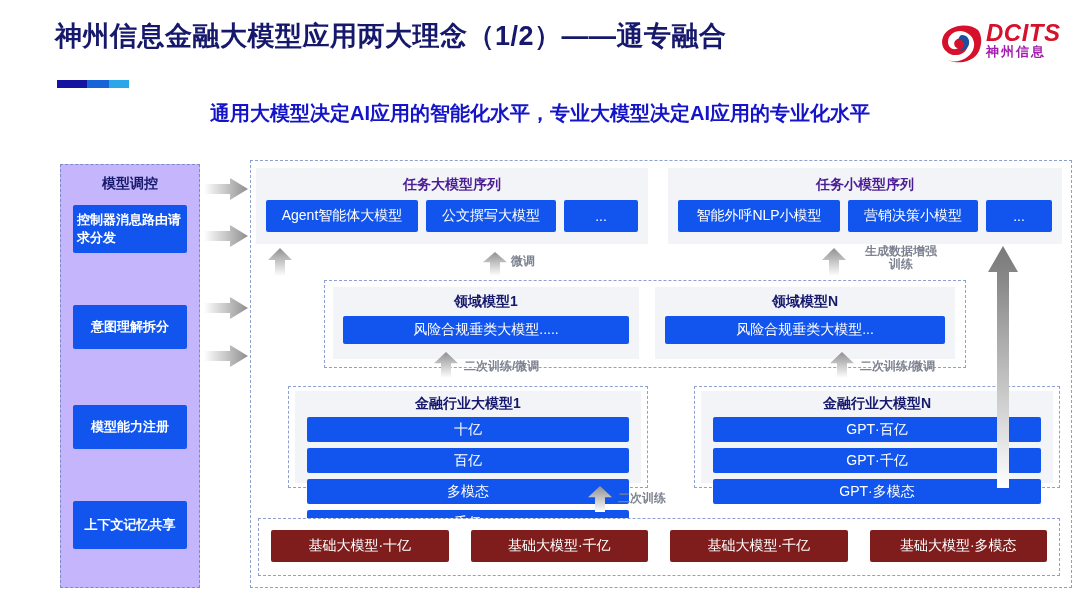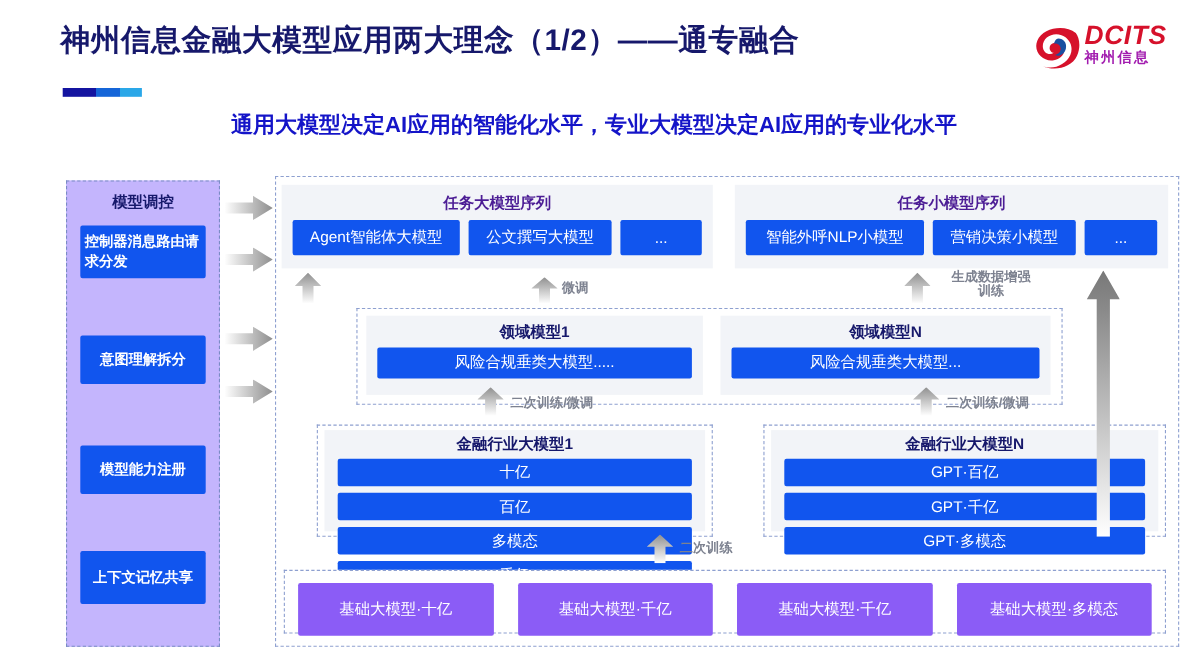--- a/index.html
+++ b/index.html
@@ -108,21 +108,21 @@
     display:flex;align-items:center;justify-content:center;border-radius:2px;
   }
 
   
   .base-wrap{
     position:absolute;left:258px;top:518px;width:800px;height:56px;
     border:1px dashed #8ea0d0;background:#ffffff;
   }
   .base-row{display:flex;gap:22px;padding:11px 12px;}
   .base-chip{
-    flex:1;background:#8b5cf6;color:#fff;font-size:14px;height:48px;
+    flex:1;background:#7f1d1d;color:#fff;font-size:14px;height:32px;
     display:flex;align-items:center;justify-content:center;border-radius:2px;white-space:nowrap;
   }
 
   
   .uarrow{position:absolute;width:24px;}
   .alabel{
     position:absolute;font-size:12px;font-weight:bold;color:#7d8290;
     white-space:nowrap;line-height:13px;
   }
   .alabel.center{text-align:center;}

